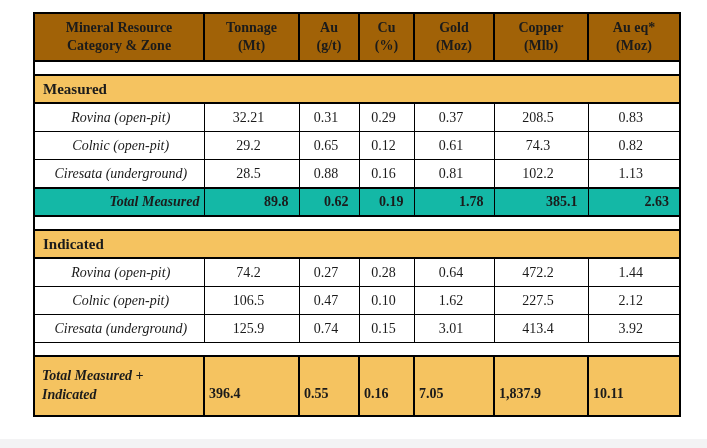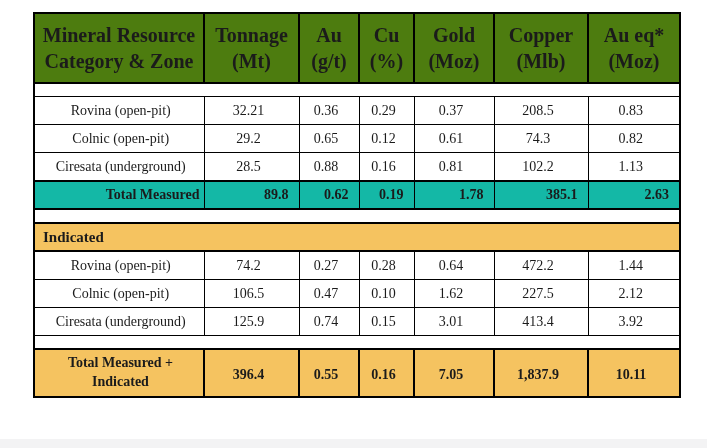--- a/index.html
+++ b/index.html
@@ -20,28 +20,28 @@
     width: 646px;
     border-collapse: collapse;
     table-layout: fixed;
     border: 2px solid #000000;
   }
   th, td { border: 1px solid #000000; vertical-align: middle; overflow: hidden; }
 
   
   tr.hdr th {
     border: 2px solid #000000;
-    background: #4d7c0f;
+    background: #a16207;
     height: 46px;
-    font-size: 20px;
+    font-size: 14px;
     font-weight: bold;
     text-align: center;
     line-height: 1.3;
     white-space: pre-line;
-    padding: 8px 2px;
+    padding: 0 2px;
   }
 
   
   tr.gap td {
     border-top: none; border-bottom: none;
     border-left: 2px solid #000; border-right: 2px solid #000;
     background: #ffffff;
     height: 12px;
     padding: 0;
   }
@@ -58,42 +58,42 @@
   }
 
   
   tr.data td {
     background: #ffffff;
     height: 27px;
     font-size: 14px;
     text-align: center;
     padding: 0 10px 0 4px;
   }
-  td.zone { text-align: left; padding: 0 4px 0 7px !important; }
+  td.zone { text-align: left; padding: 0 4px 0 7px !important; font-style: italic; }
 
   
   tr.total td {
     background: #14b8a6;
     font-weight: bold;
     height: 26px;
     font-size: 14px;
     text-align: right;
     padding: 0 10px 0 4px;
     border-top: 2px solid #000; border-bottom: 2px solid #000;
   }
 
   
   tr.grand td {
     background: #F5C360;
     font-weight: bold;
     border: 2px solid #000000;
     height: 42px;
     font-size: 14px;
-    text-align: center;
-    padding: 4px 10px 0 4px;
+    text-align: left;
+    padding: 16px 10px 0 4px;
   }
   tr.grand td.zone { line-height: 1.35; }
 </style>
 </head>
 <body>
 
 <div class="stage">
   <table class="resource">
     <colgroup>
       <col style="width:170px">
@@ -120,24 +120,27 @@
       <th>Copper
 (Mlb)</th>
       <th>Au eq*
 (Moz)</th>
     </tr>
 
     <tr class="gap">
           <td colspan="7"></td>
         </tr>
 
+    <tr class="band">
+      <td colspan="7">Measured</td>
+    </tr>
     <tr class="data">
       <td class="zone">Rovina (open-pit)</td>
       <td>32.21</td>
-      <td>0.36</td>
+      <td>0.31</td>
       <td>0.29</td>
       <td>0.37</td>
       <td>208.5</td>
       <td>0.83</td>
     </tr>
     <tr class="data">
       <td class="zone">Colnic (open-pit)</td>
       <td>29.2</td>
       <td>0.65</td>
       <td>0.12</td>

